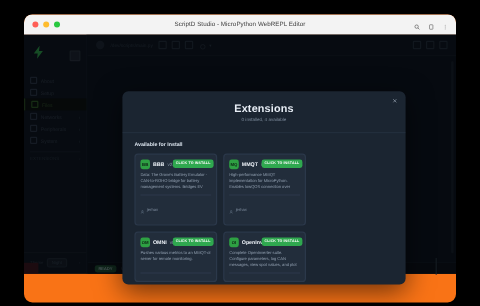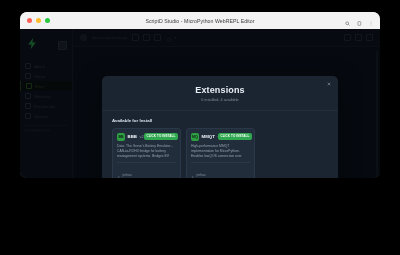--- a/index.html
+++ b/index.html
@@ -18,22 +18,22 @@
     height: 255px;
     background: #000000;
   }
 
   
   .window {
     position: absolute;
     left: 20px;
     top: 12px;
     width: 360px;
-    height: 166px;
-    background: #a3a3a3;
+    height: 240px;
+    background: #f97316;
     border-radius: 7px;
     overflow: hidden;
   }
 
   .titlebar {
     position: relative;
     height: 17px;
     background: #f3f3f3;
     display: flex;
     align-items: center;

